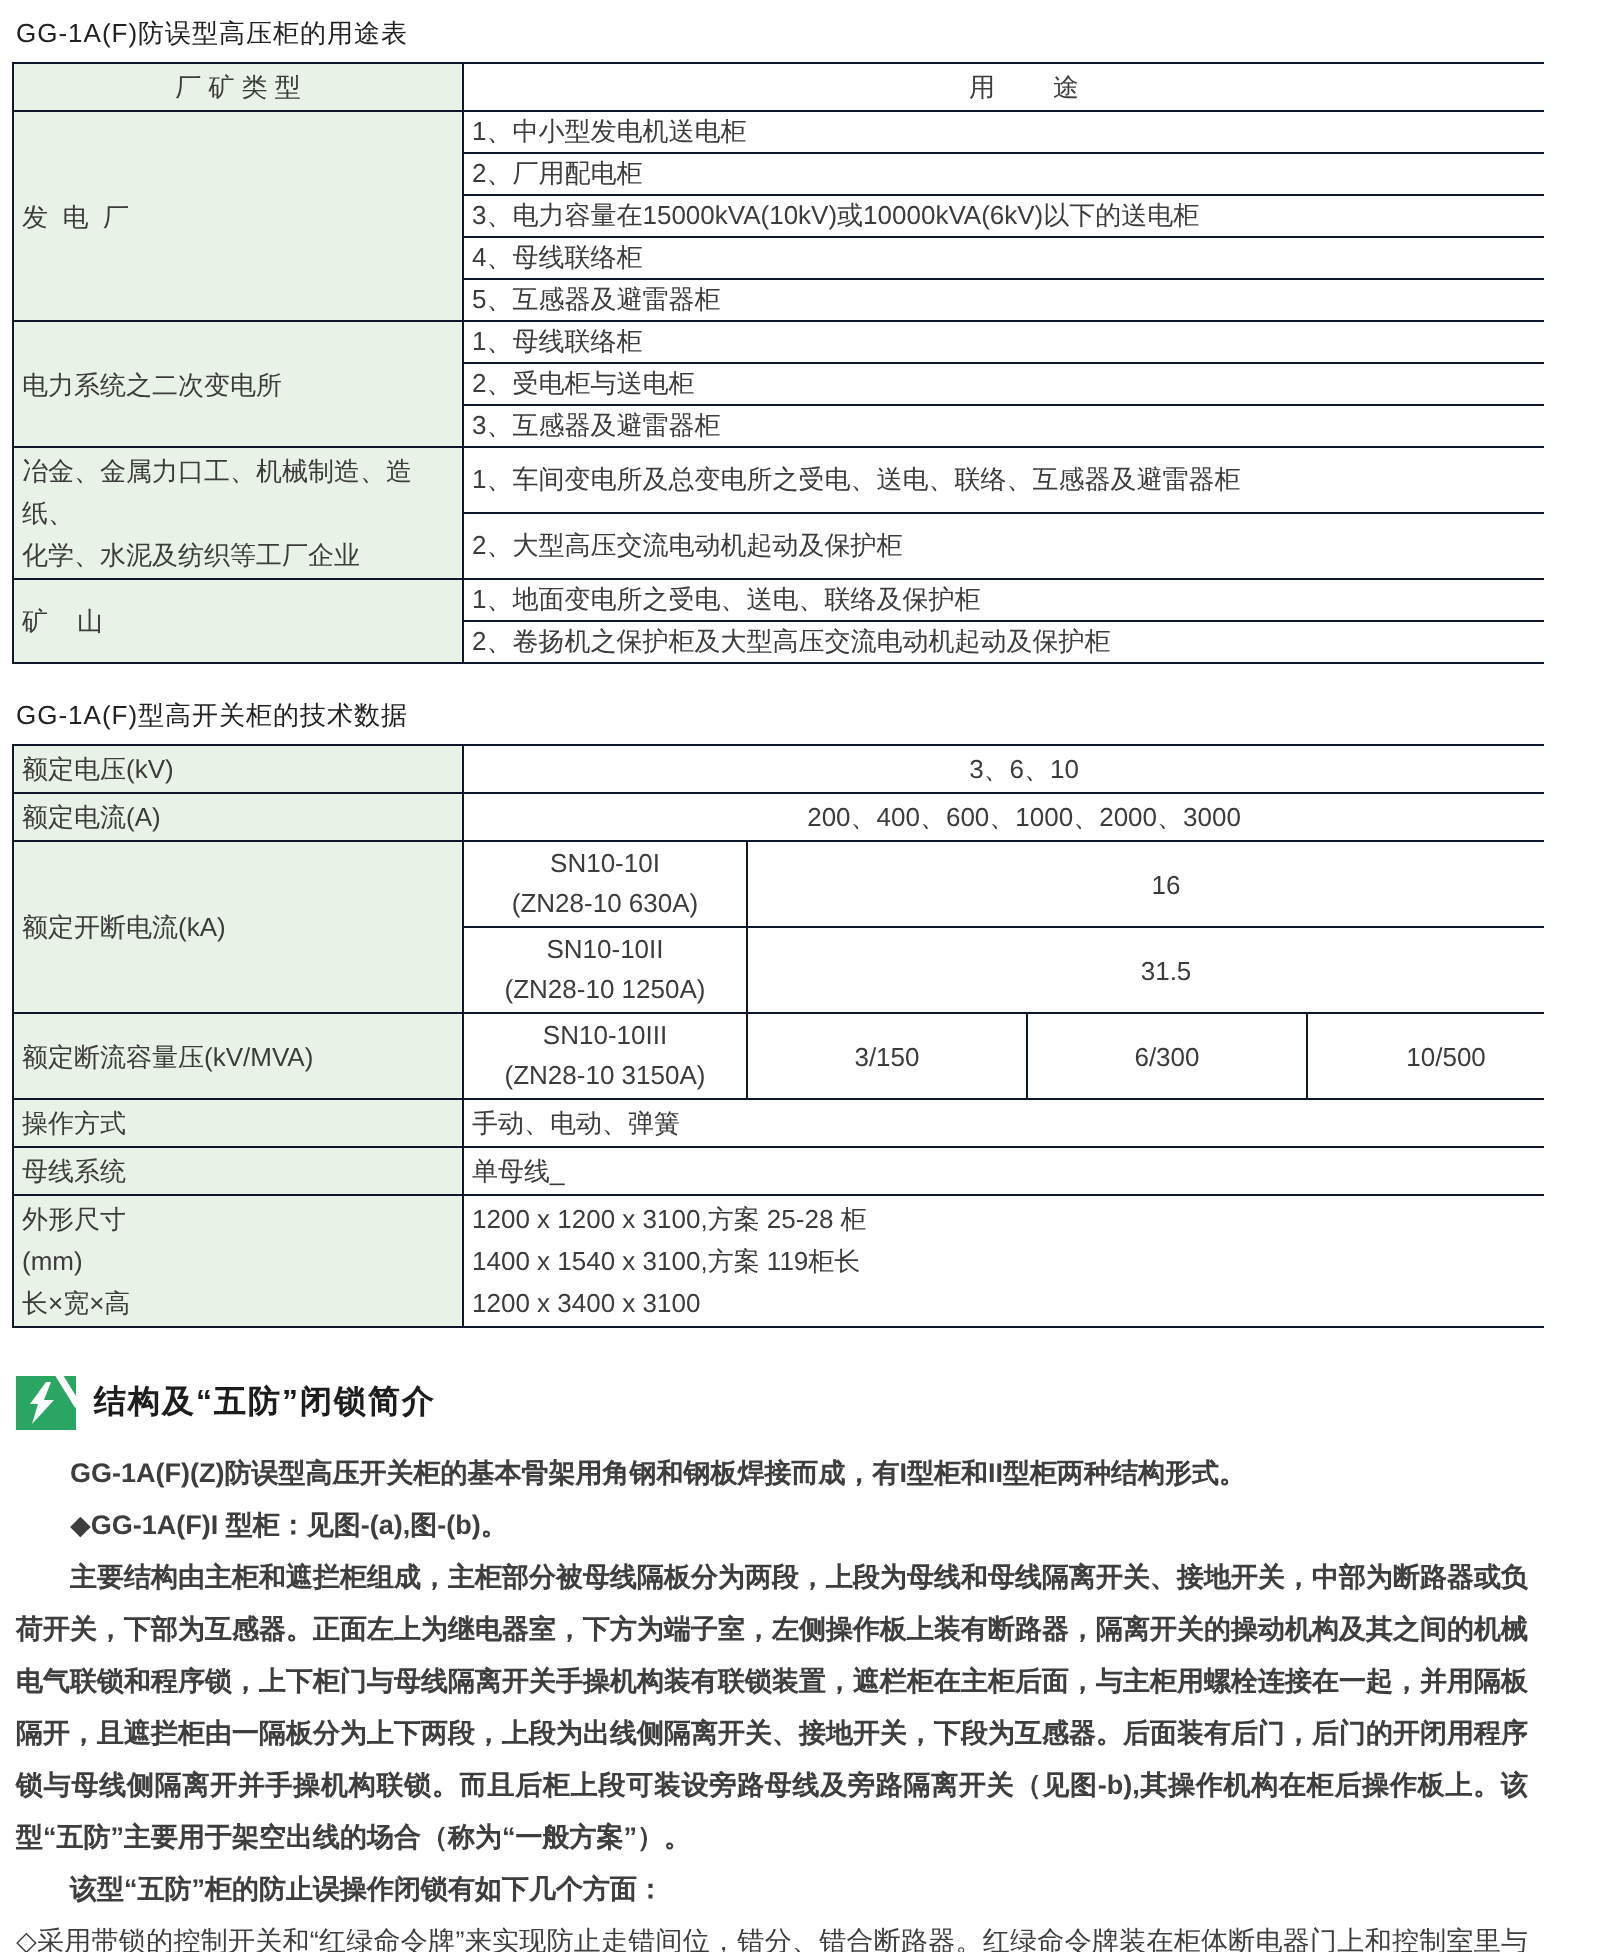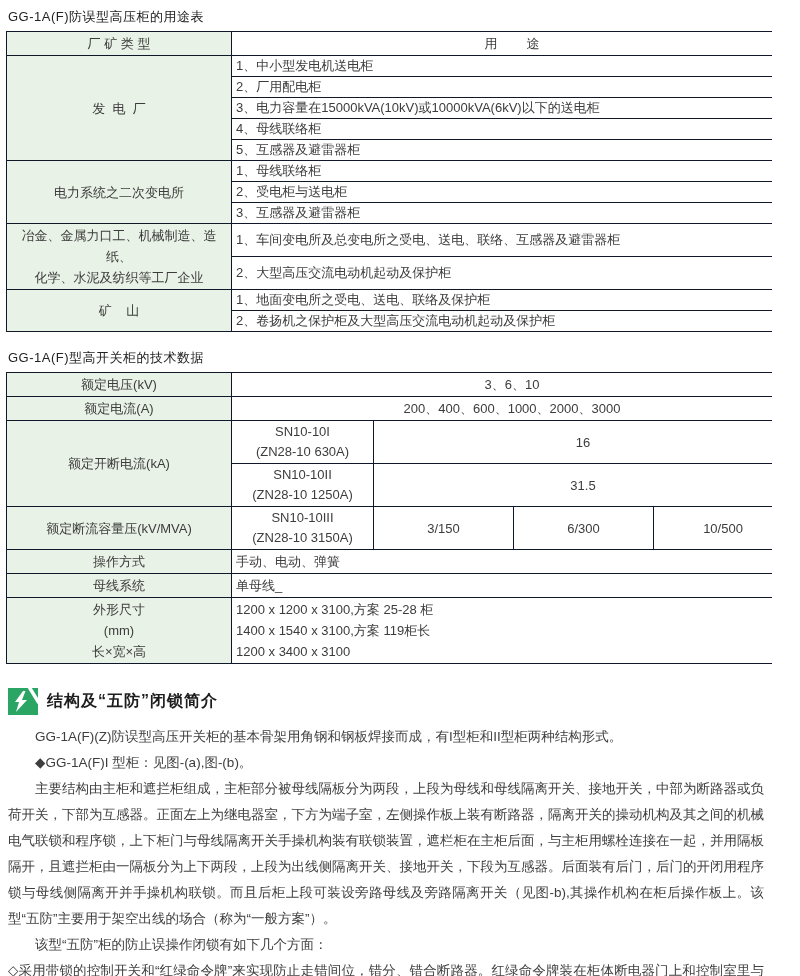--- a/index.html
+++ b/index.html
@@ -12,21 +12,21 @@
   .doc-title { font-size:13px; color:#222; padding:8px 0 5px 8px; letter-spacing:0.5px; }
   .doc-title.t2 { padding-top:17px; }
 
   table.tbl {
     border-collapse:collapse; margin-left:6px; width:786px;
     font-size:13px; color:#3c3c3c; table-layout:fixed;
   }
   table.tbl td, table.tbl th {
     border:1px solid #0f172a; font-weight:normal; padding:1px 4px;
   }
-  .cat  { background:#e9f2e6; text-align:center; white-space:pre-wrap; line-height:21px; }
+  .cat  { background:#e9f2e6; text-align:left; white-space:pre-wrap; line-height:21px; }
   .hpre { white-space:pre; text-align:center; }
   th.head { height:22px; }
   td.use { padding-left:20px; height:21px; text-align:left;margin-left:14px; }
 
   td.center  { text-align:center; }
   td.model   { text-align:center; white-space:pre-line; line-height:20px; }
   td.leftval { text-align:left; padding-left:166px; }
   td.pre     { white-space:pre-line; line-height:21px; }
   .h22 { height:21px; }
   .h44 { height:43px; }
@@ -34,21 +34,21 @@
 
   .section-head { display:flex; align-items:center; gap:9px; margin:24px 4px 0 8px; }
   .section-head .icon { width:30px; height:27px; flex:0 0 auto; }
   .section-head .h {
     font-size:16px; font-weight:bold; color:#1d1d1d; letter-spacing:1px;
   }
 
   .paras { margin:9px 8px 0 8px; font-size:13.5px; line-height:26px;
            color:#3e3e3e; text-align:justify; }
   .paras p { margin:0; }
-  .paras p.indent { text-indent:2em; }
+  .paras p.indent { text-indent:2em;font-weight:bold; }
   .paras p.hang   { padding-left:26px; text-indent:-26px; }
 </style>
 </head>
 <body>
 
 <div class="page">
 
   <div class="doc-title">GG-1A(F)防误型高压柜的用途表</div>
 
   <table class="tbl">

